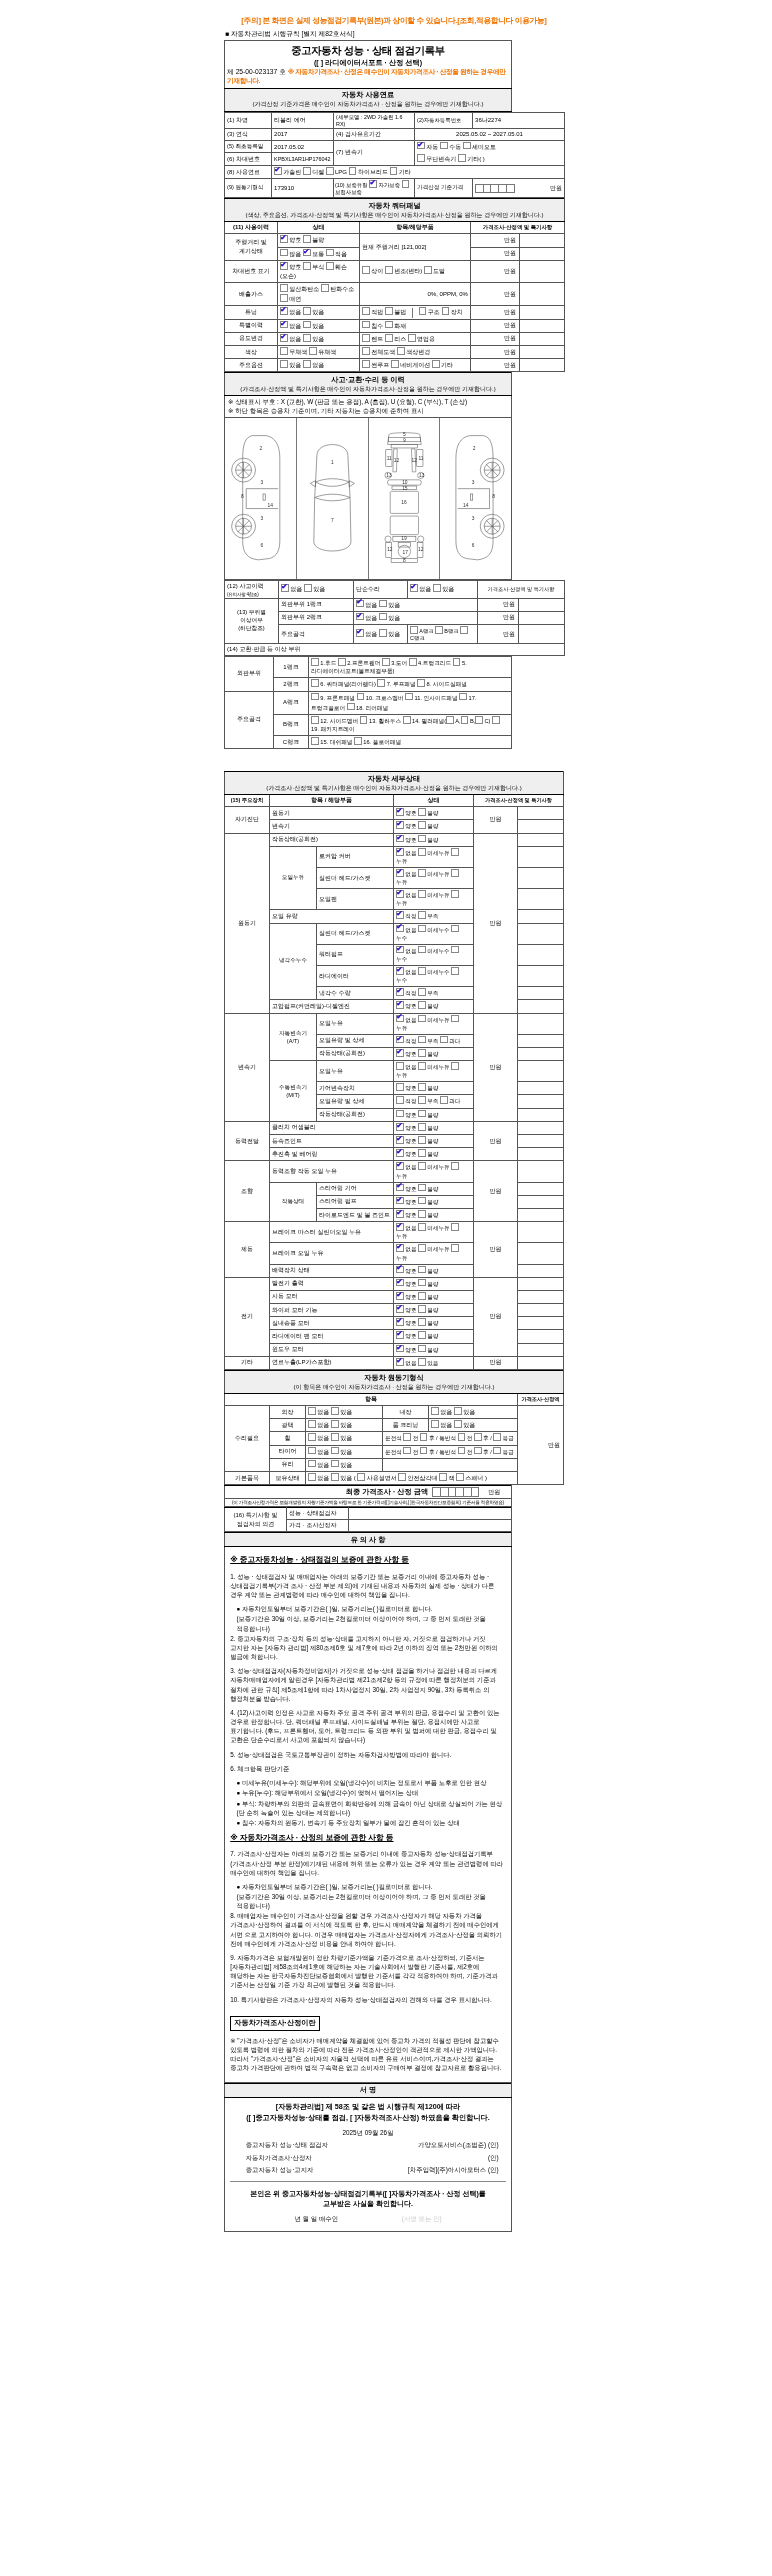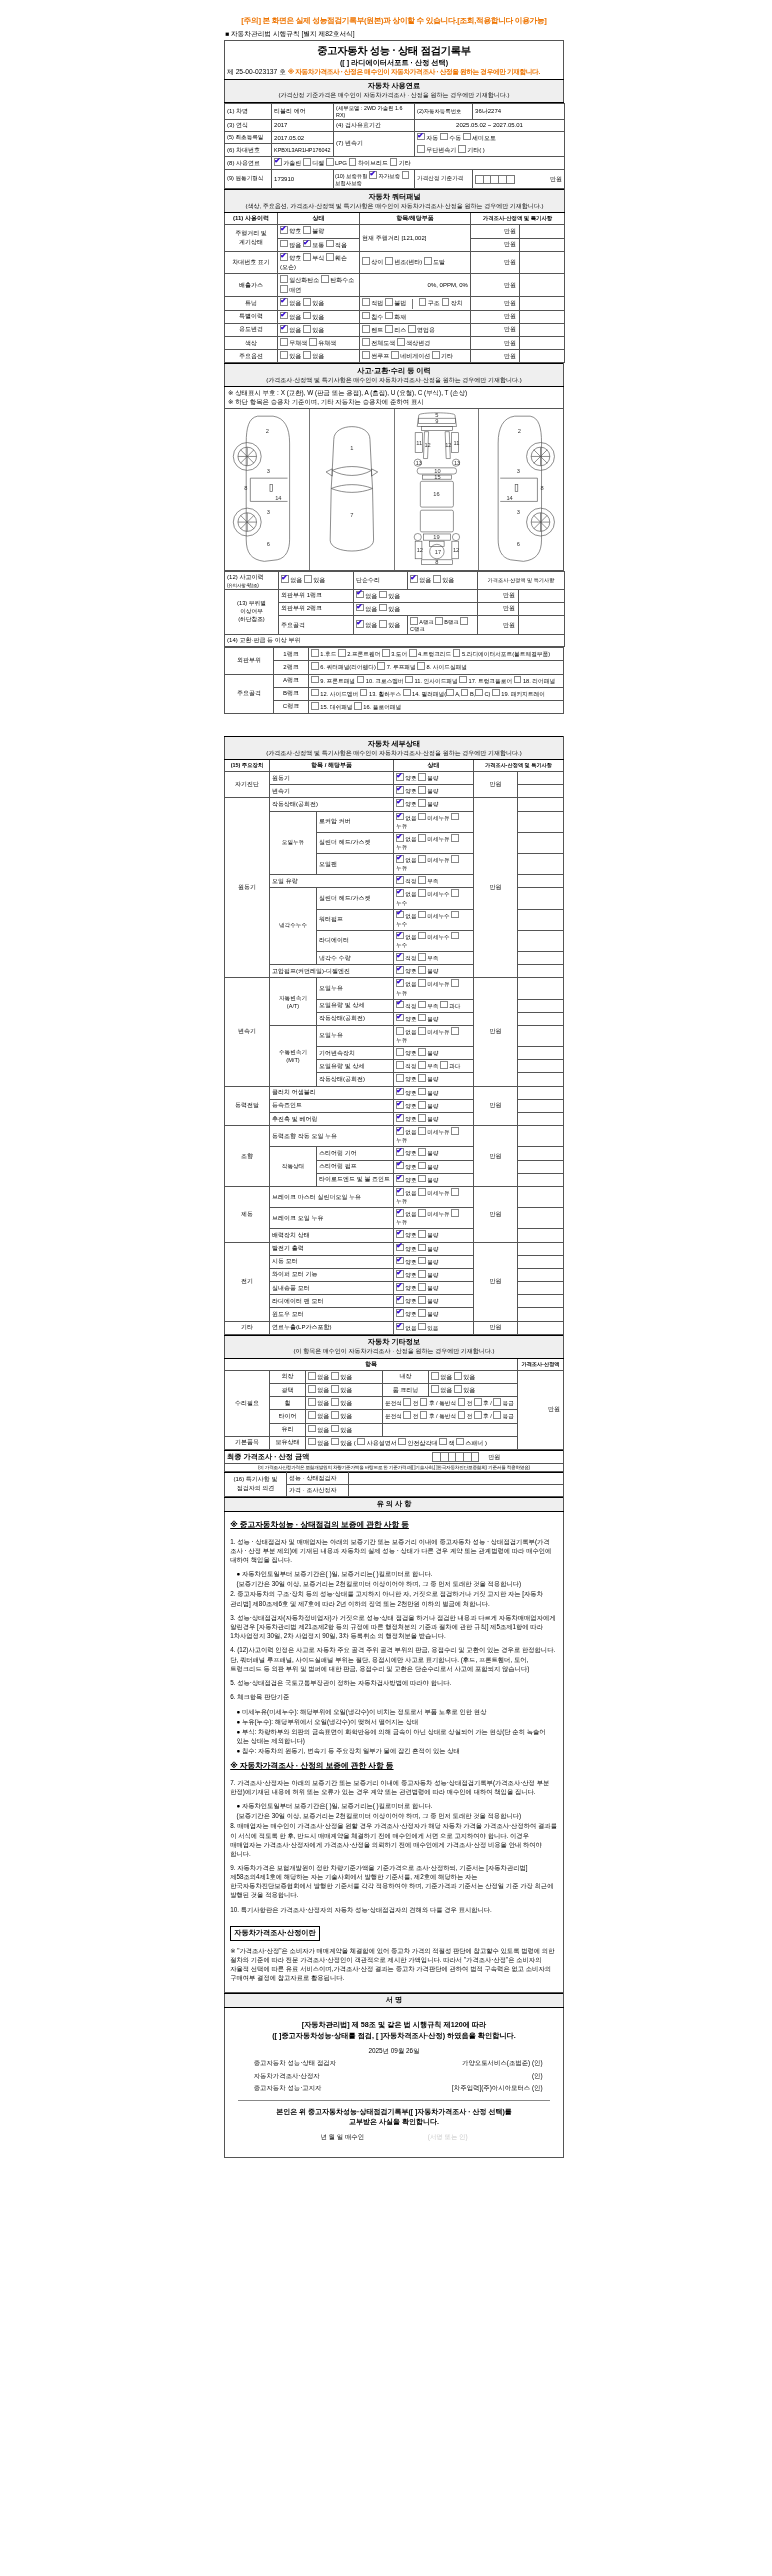--- a/index.html
+++ b/index.html
@@ -1,20 +1,20 @@
 <!DOCTYPE html>
 <html style="font-size:8.2px"><head>
 <meta charset="utf-8">
 <style>
   html,body{margin:0;padding:0;background:#fff;}
   body{width:773px;height:2576px;position:relative;font-family:"Liberation Sans","DejaVu Sans",sans-serif;color:#000;}
   .doc{position:absolute;left:224px;top:15.5px;width:340px;}
   .warn{color:#ee7400;font-weight:bold;font-size:7.7px;text-align:center;margin-bottom:4.1px;letter-spacing:-0.3px;}
   .rule{font-size:6.7px;margin:0 0 1px 1px;}
-  table{border-collapse:collapse;width:340px;table-layout:fixed;}
+  table{border-collapse:collapse;width:288px;table-layout:fixed;}
   td{border:0.5px solid #555;font-size:6px;padding:1px 2.1px;vertical-align:middle;word-break:keep-all;}
   .outer{border:1px solid #000;}
   .thick{border-top:1.5px solid #000 !important;}
   .thickb{border-bottom:1.5px solid #000 !important;}
   .sec{background:#efefef;text-align:center;font-weight:bold;font-size:7.2px;padding:1.5px 1px;}
   .sec .sub{font-weight:normal;font-size:6px;display:block;}
   .ttl{font-size:10.3px;font-weight:bold;text-align:center;letter-spacing:-0.3px;padding-top:2.1px;}
   .ttl2{font-size:7.2px;font-weight:bold;text-align:center;}
   .docno{font-size:6.7px;padding:0.5px 2.1px 1.5px 2.1px;}
   .docno .orange{color:#ee7400;font-weight:bold;letter-spacing:-0.4px;}
@@ -44,21 +44,21 @@
   .signblk{padding:4.1px 5.2px 7.2px 5.2px;font-size:6.7px;}
   .signblk .cline{text-align:center;font-weight:bold;font-size:7.2px;line-height:1.5;}
   .signblk .dt{text-align:center;margin:5.2px 0 2.1px 0;font-size:6.4px;}
   .srow{display:flex;margin:3.6px 0;font-size:6.4px;}
   .srow .sl{width:42%;padding-left:15.5px;}
   .srow .sv{width:58%;text-align:right;padding-right:7.2px;}
   .buyer{border-top:0.5px solid #888;margin-top:6.2px;padding-top:6.2px;}
   .buyer .dtl{text-align:center;margin-top:5.2px;font-size:6.4px;}
   .gray{color:#c9c9c9;}
   .pn{font-size:4.6px;text-align:center;letter-spacing:-0.2px;padding:1px;}
-  .fprice{font-size:7.2px;font-weight:bold;text-align:left;}
+  .fprice{font-size:7.2px;font-weight:bold;text-align:right;}
 </style>
 </head>
 <body>
 
 <div class="doc">
   <div class="warn">[주의] 본 화면은 실제 성능점검기록부(원본)과 상이할 수 있습니다.[조회,적용합니다 이용가능]</div>
   <div class="rule">■ 자동차관리법 시행규칙 [별지 제82호서식]</div>
 
   <table class="outer">
 
@@ -644,21 +644,21 @@
         <col style="width:45px">
         <col style="width:36px">
         <col style="width:77px">
         <col style="width:46px">
         <col style="width:89px">
         <col style="width:46px">
       </colgroup>
     <tbody>
         <tr>
           <td colspan="6" class="sec thick thickb">
-      <span>자동차 기타정보</span><span class="sub">(이 항목은 매수인이 자동차가격조사 · 산정을 원하는 경우에만 기재합니다.)</span></td>
+      <span>자동차 원동기형식</span><span class="sub">(이 항목은 매수인이 자동차가격조사 · 산정을 원하는 경우에만 기재합니다.)</span></td>
         </tr>
     <tr>
       <td colspan="5" class="c b">항목</td>
       <td class="c b" style="font-size:5.2px">가격조사·산정액</td>
     </tr>
     </tbody>
       <tbody id="other-body">
         <tr>
           <td rowspan="5" class="c">수리필요</td>
           <td class="c">외장</td>
@@ -741,21 +741,21 @@
         </tr>
   </tbody>
     </table>
 
   <table style="border-top:none;">
     <tbody>
         <tr>
           <td class="sec thick thickb">서        명</td>
         </tr>
     <tr>
-          <td style="padding:8px;margin-top:28px;">
+          <td style="padding:0;margin-top:28px;">
       <div class="signblk">
         <div class="cline"><span>[자동차관리법] 제 58조 및 같은 법 시행규칙 제120에 따라</span><br>
           <span>([ ]중고자동차성능·상태를 점검, [ ]자동차격조사·산정) 하였음을 확인합니다.</span></div>
         <div class="dt">2025년 09월 26일</div>
         <div id="sign-rows">
                 <div class="srow">
                   <div class="sl">중고자동차 성능·상태 점검자</div>
                   <div class="sv">가양오토서비스(조범준)  (인)</div>
                 </div>
                 <div class="srow">

